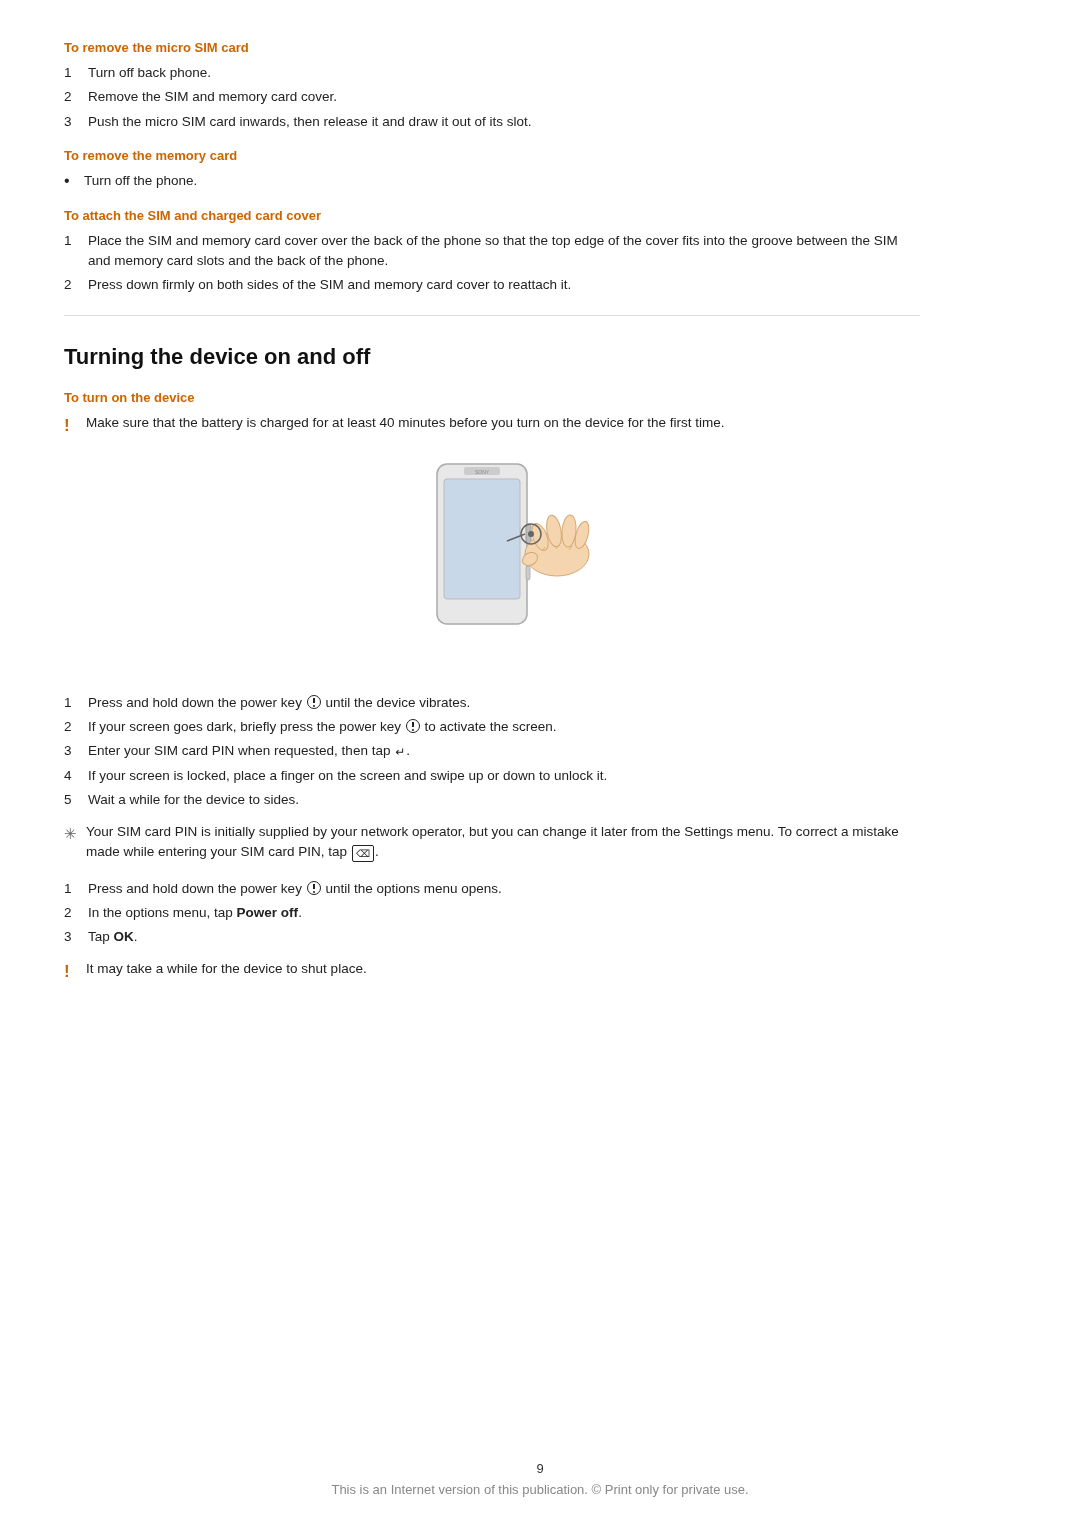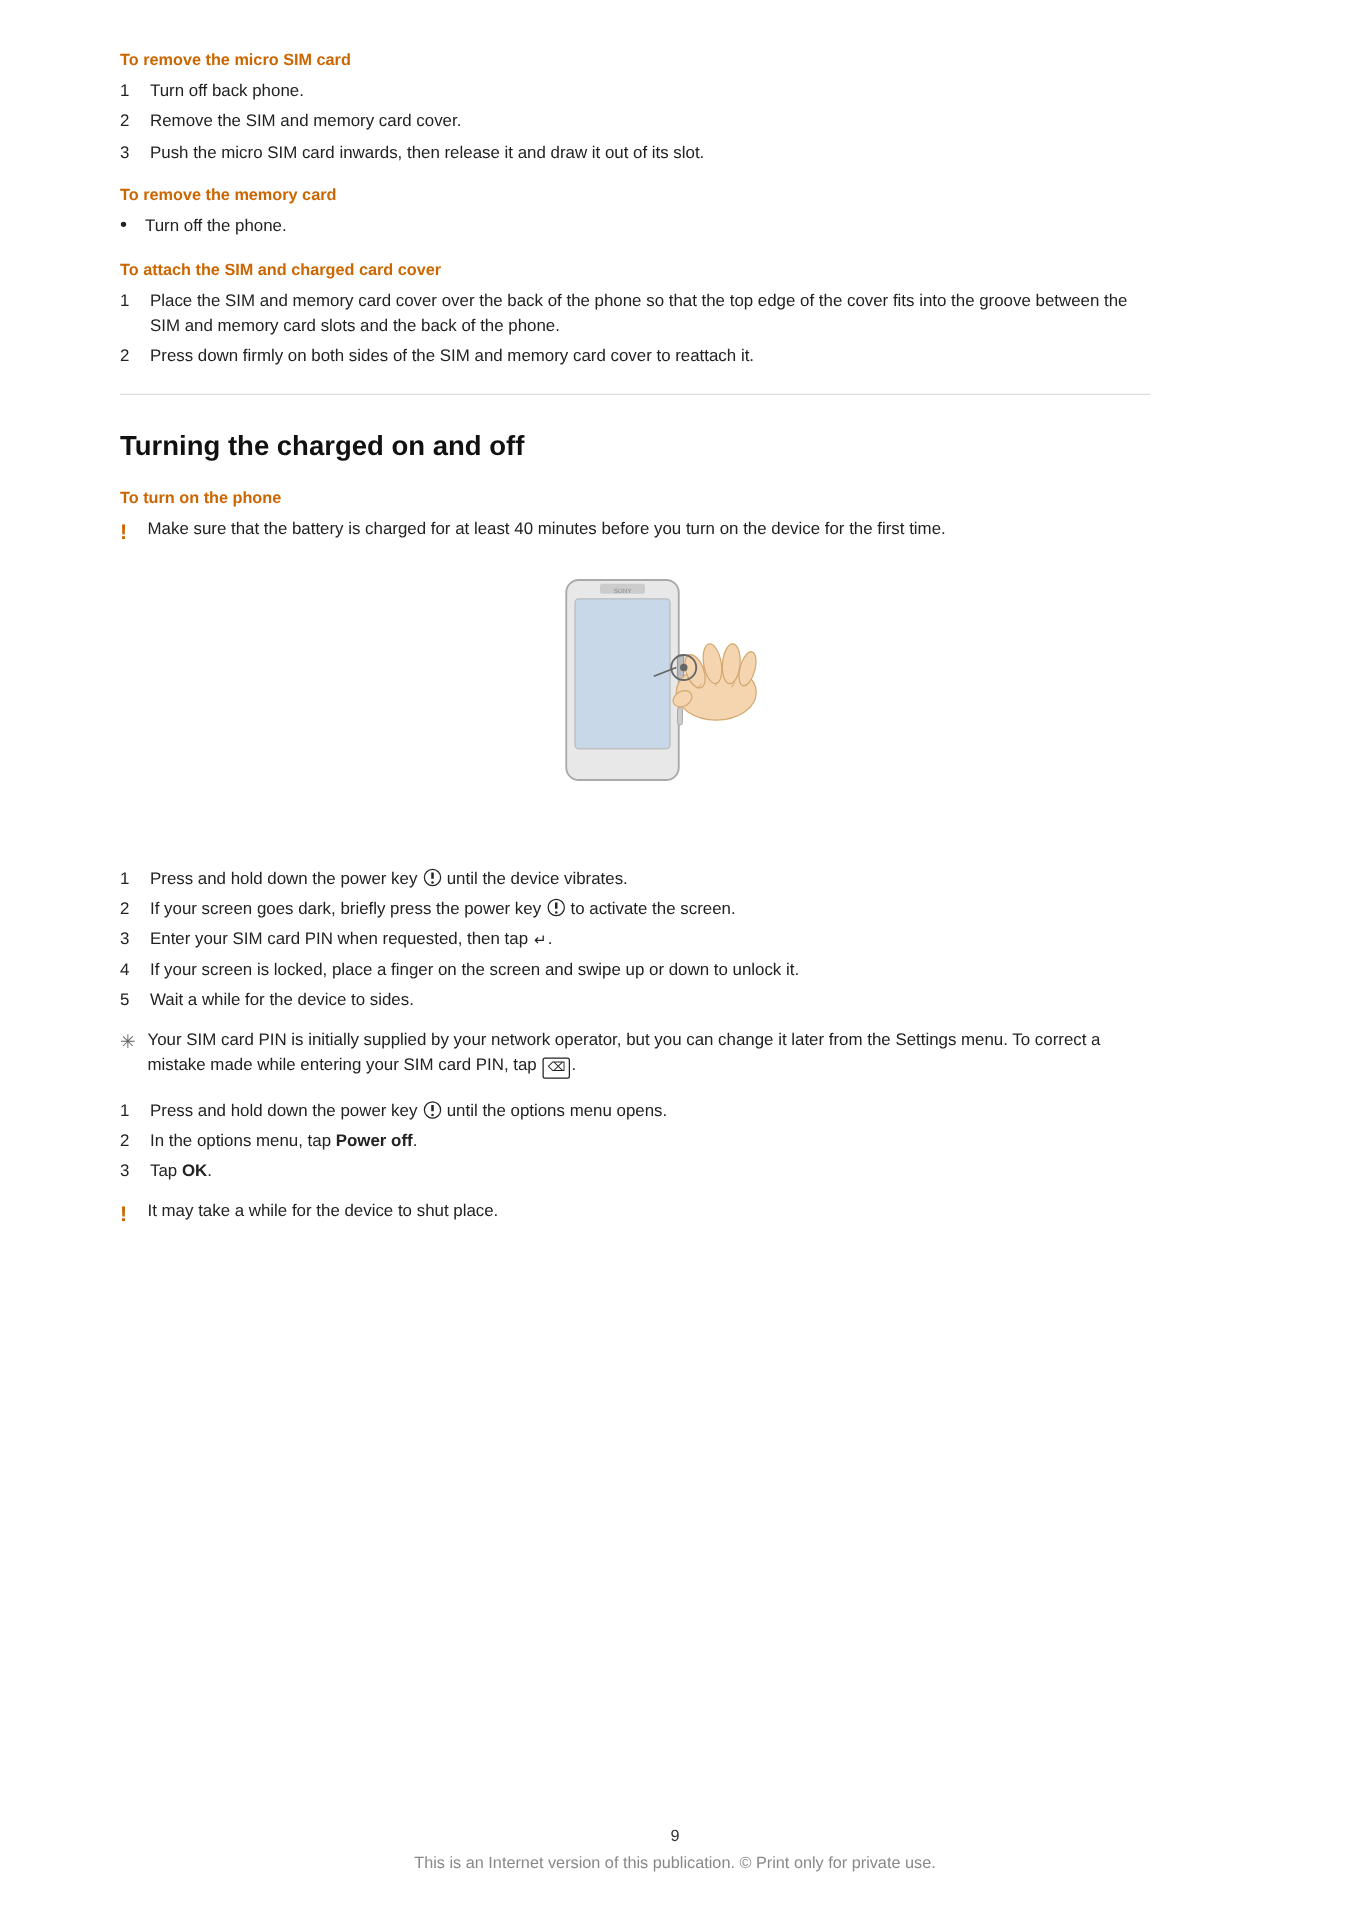--- a/index.html
+++ b/index.html
@@ -15,21 +15,21 @@
       color: #222222;
       width: 1080px;
       min-height: 1527px;
       position: relative;
     }
 
     .page-container {
       width: 1080px;
       min-height: 1527px;
       background: #ffffff;
-      padding: 40px 160px 60px 96px;
+      padding: 40px 160px 60px 64px;
       position: relative;
     }
 
     .section-heading {
       color: #cc6600;
       font-size: 13px;
       font-weight: bold;
       margin-bottom: 8px;
     }
 
@@ -254,24 +254,24 @@
       </li>
       <li>
         <span class="num">2</span>
         <span class="text">Press down firmly on both sides of the SIM and memory card cover to reattach it.</span>
       </li>
     </ol>
   </div>
 
   <hr class="divider-line">
 
-  <h1 class="main-heading">Turning the charged on and off</h1>
-
-  <div class="section-gap">
-    <div class="section-heading">To turn on the phone</div>
+  <h1 class="main-heading">Turning the device on and off</h1>
+
+  <div class="section-gap">
+    <div class="section-heading">To turn on the device</div>
 
     <div class="warning-row">
       <span class="warning-icon">!</span>
       <span>Make sure that the battery is charged for at least 40 minutes before you turn on the device for the first time.</span>
     </div>
 
     <div class="device-illustration">
       <svg width="220" height="210" viewBox="0 0 220 210">
 
         <rect x="55" y="5" width="90" height="160" rx="10" ry="10" fill="#e8e8e8" stroke="#aaa" stroke-width="1.5"></rect>

